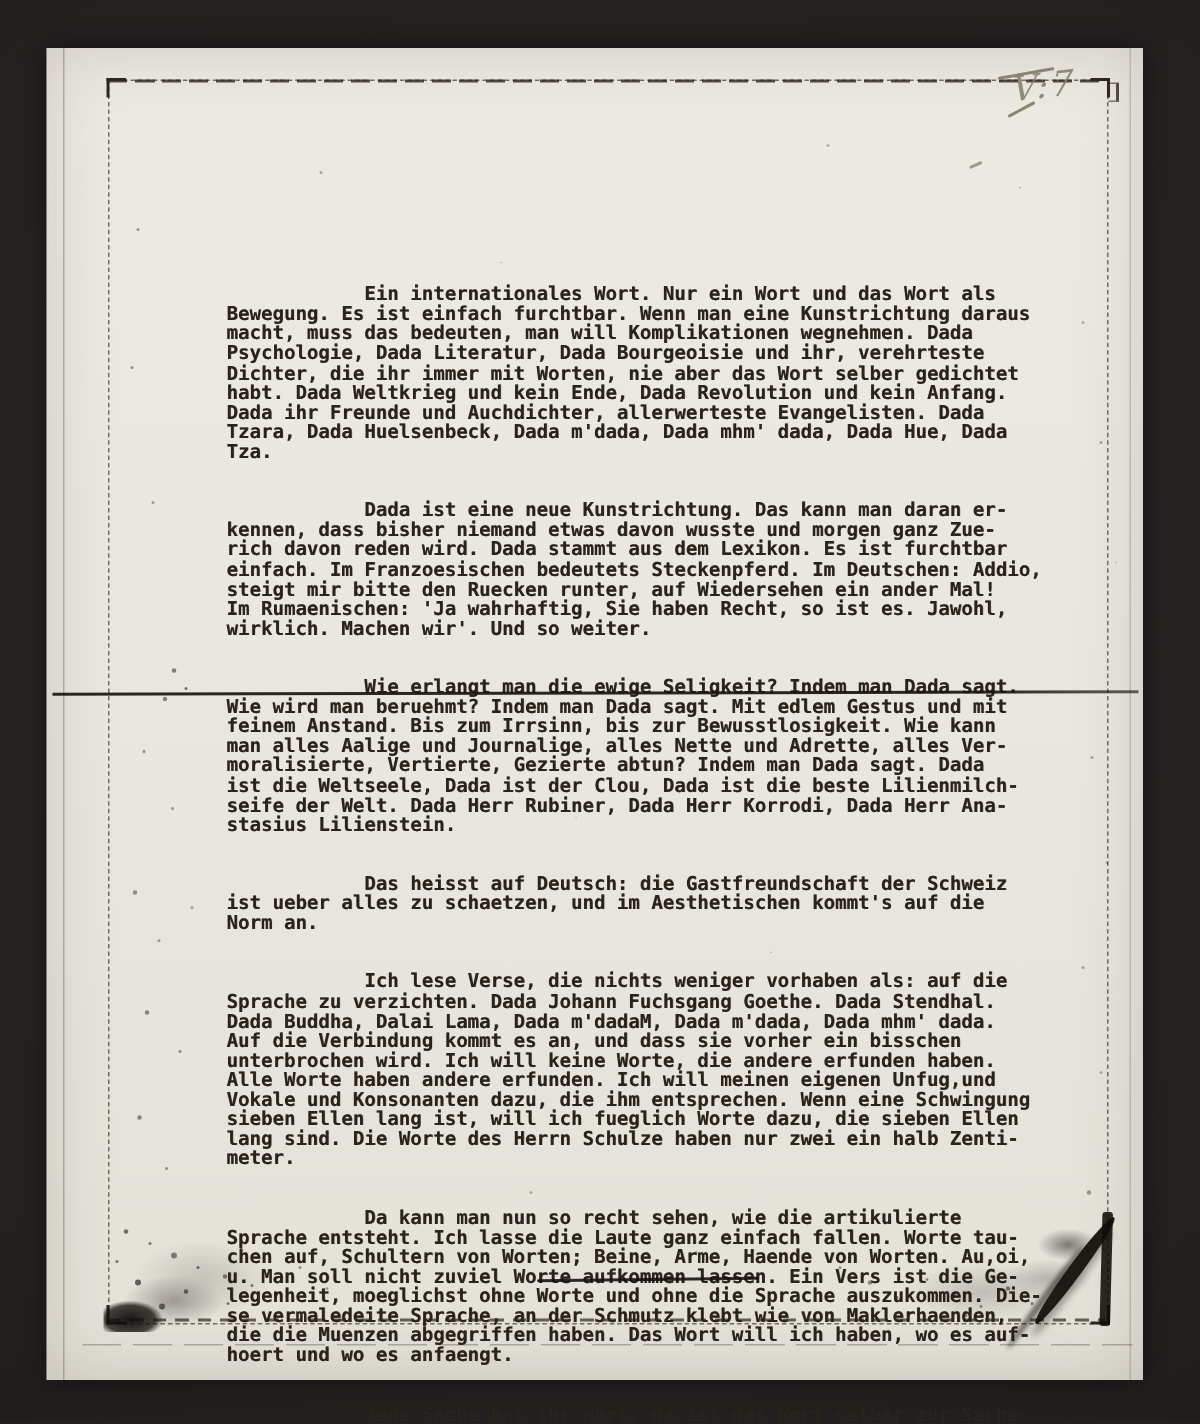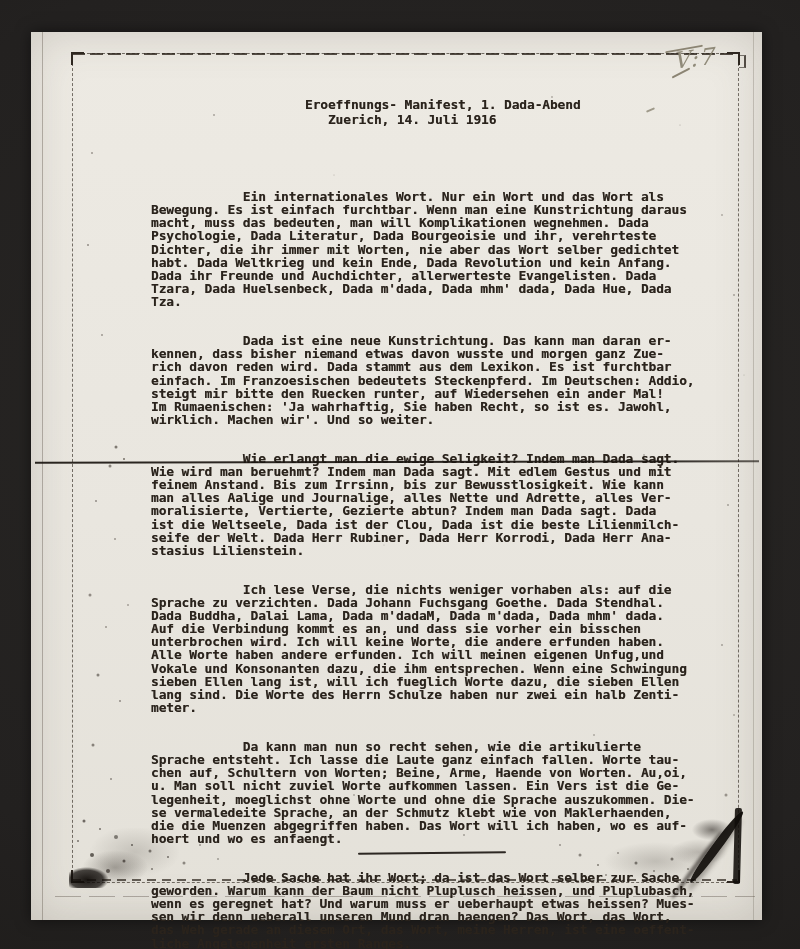--- a/index.html
+++ b/index.html
@@ -159,22 +159,20 @@
     <div class="corner tr"></div>
     <div class="corner bl"></div>
     <div class="corner br"></div>
     <div class="bracket-extra"></div>
 
     <div class="archival">V:7</div>
     <div class="pencil-stroke pencil-overline"></div>
     <div class="pencil-stroke pencil-underslash"></div>
     <div class="pencil-stroke pencil-curl"></div>
 
-    <div class="typed doc-title">Eroeffnungs- Manifest, 1. Dada-Abend
-   Zuerich, 14. Juli 1916</div>
 
     <div class="typed typed-body">
       <div class="para">            Ein internationales Wort. Nur ein Wort und das Wort als
 Bewegung. Es ist einfach furchtbar. Wenn man eine Kunstrichtung daraus
 macht, muss das bedeuten, man will Komplikationen wegnehmen. Dada
 Psychologie, Dada Literatur, Dada Bourgeoisie und ihr, verehrteste
 Dichter, die ihr immer mit Worten, nie aber das Wort selber gedichtet
 habt. Dada Weltkrieg und kein Ende, Dada Revolution und kein Anfang.
 Dada ihr Freunde und Auchdichter, allerwerteste Evangelisten. Dada
 Tzara, Dada Huelsenbeck, Dada m'dada, Dada mhm' dada, Dada Hue, Dada
@@ -187,20 +185,23 @@
 Im Rumaenischen: 'Ja wahrhaftig, Sie haben Recht, so ist es. Jawohl,
 wirklich. Machen wir'. Und so weiter.</div>
       <div class="para">            Wie erlangt man die ewige Seligkeit? Indem man Dada sagt.
 Wie wird man beruehmt? Indem man Dada sagt. Mit edlem Gestus und mit
 feinem Anstand. Bis zum Irrsinn, bis zur Bewusstlosigkeit. Wie kann
 man alles Aalige und Journalige, alles Nette und Adrette, alles Ver-
 moralisierte, Vertierte, Gezierte abtun? Indem man Dada sagt. Dada
 ist die Weltseele, Dada ist der Clou, Dada ist die beste Lilienmilch-
 seife der Welt. Dada Herr Rubiner, Dada Herr Korrodi, Dada Herr Ana-
 stasius Lilienstein.</div>
+      <div class="para">            Das heisst auf Deutsch: die Gastfreundschaft der Schweiz
+ist ueber alles zu schaetzen, und im Aesthetischen kommt's auf die
+Norm an.</div>
       <div class="para">            Ich lese Verse, die nichts weniger vorhaben als: auf die
 Sprache zu verzichten. Dada Johann Fuchsgang Goethe. Dada Stendhal.
 Dada Buddha, Dalai Lama, Dada m'dadaM, Dada m'dada, Dada mhm' dada.
 Auf die Verbindung kommt es an, und dass sie vorher ein bisschen
 unterbrochen wird. Ich will keine Worte, die andere erfunden haben.
 Alle Worte haben andere erfunden. Ich will meinen eigenen Unfug,und
 Vokale und Konsonanten dazu, die ihm entsprechen. Wenn eine Schwingung
 sieben Ellen lang ist, will ich fueglich Worte dazu, die sieben Ellen
 lang sind. Die Worte des Herrn Schulze haben nur zwei ein halb Zenti-
 meter.</div>

